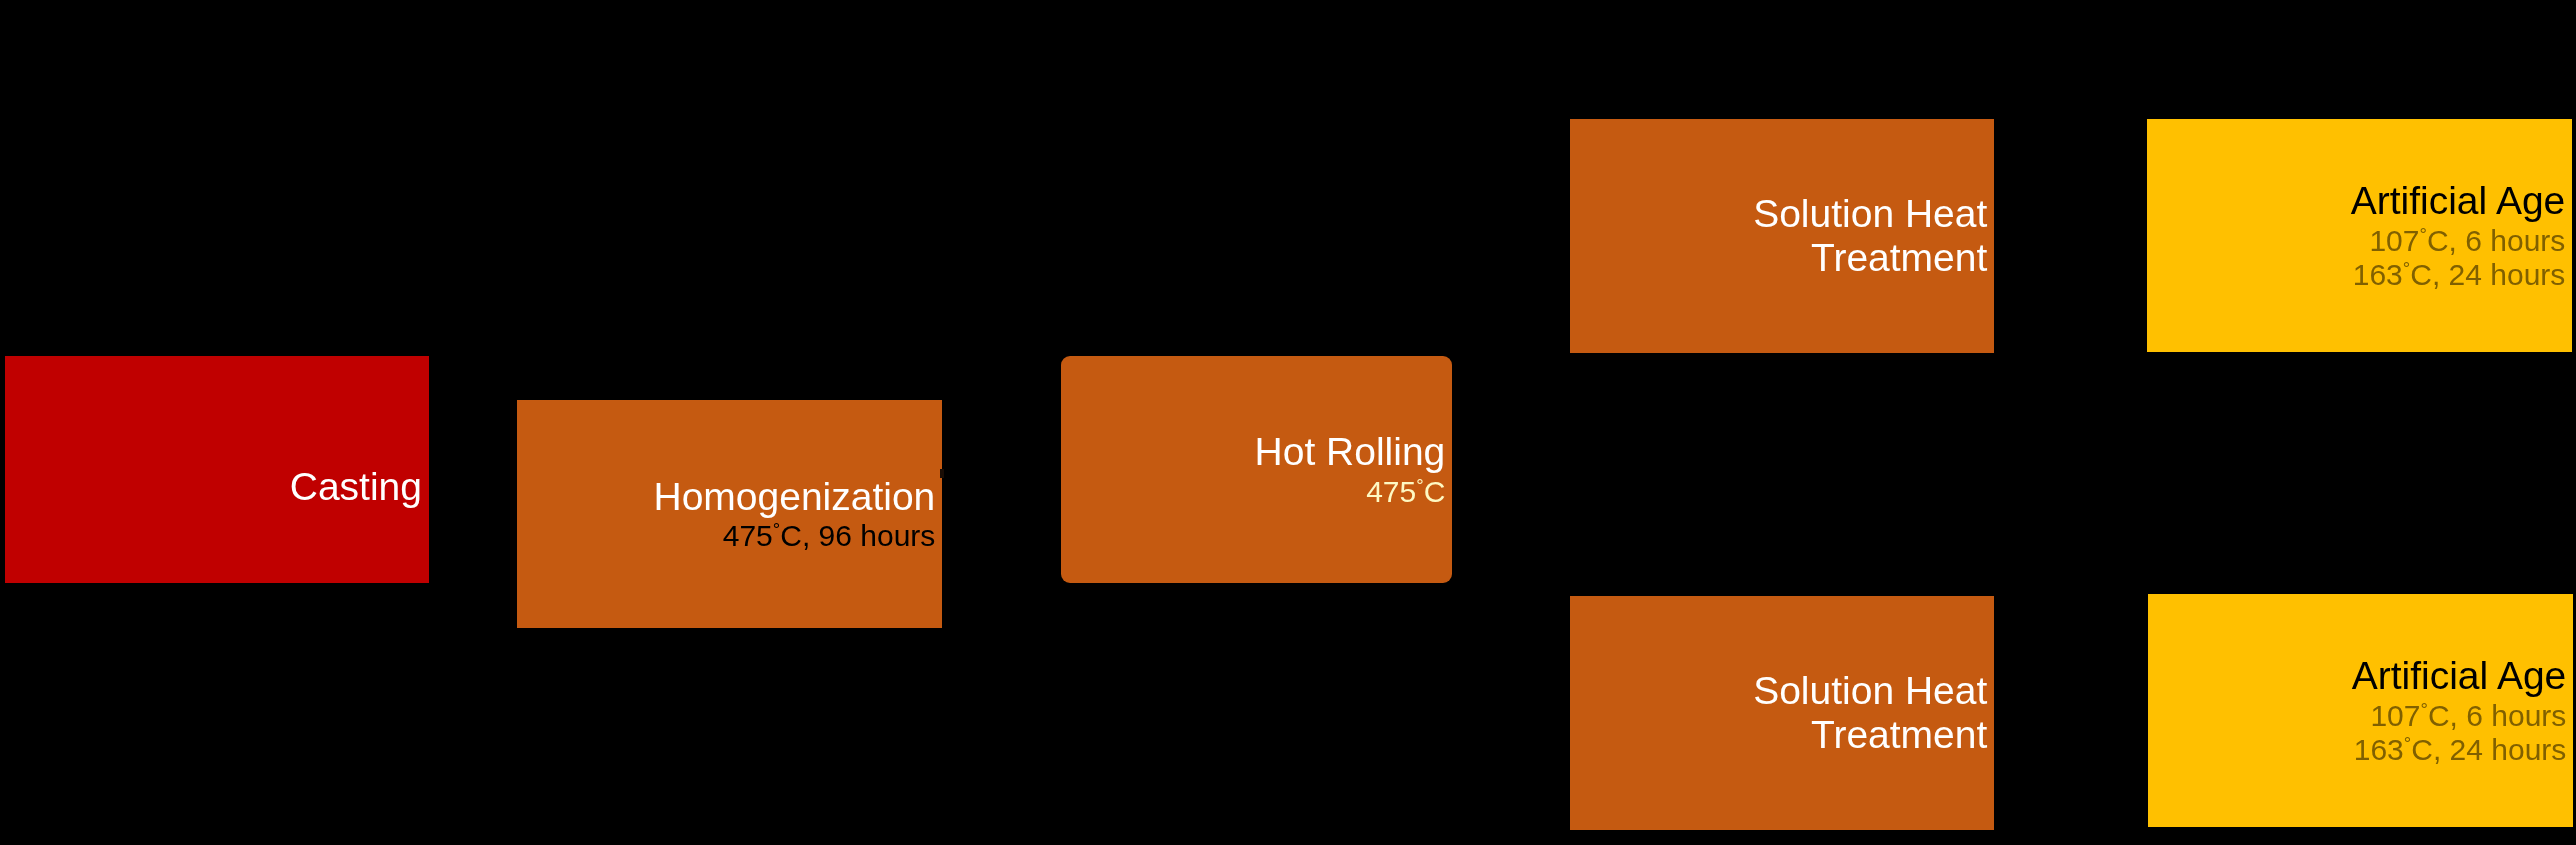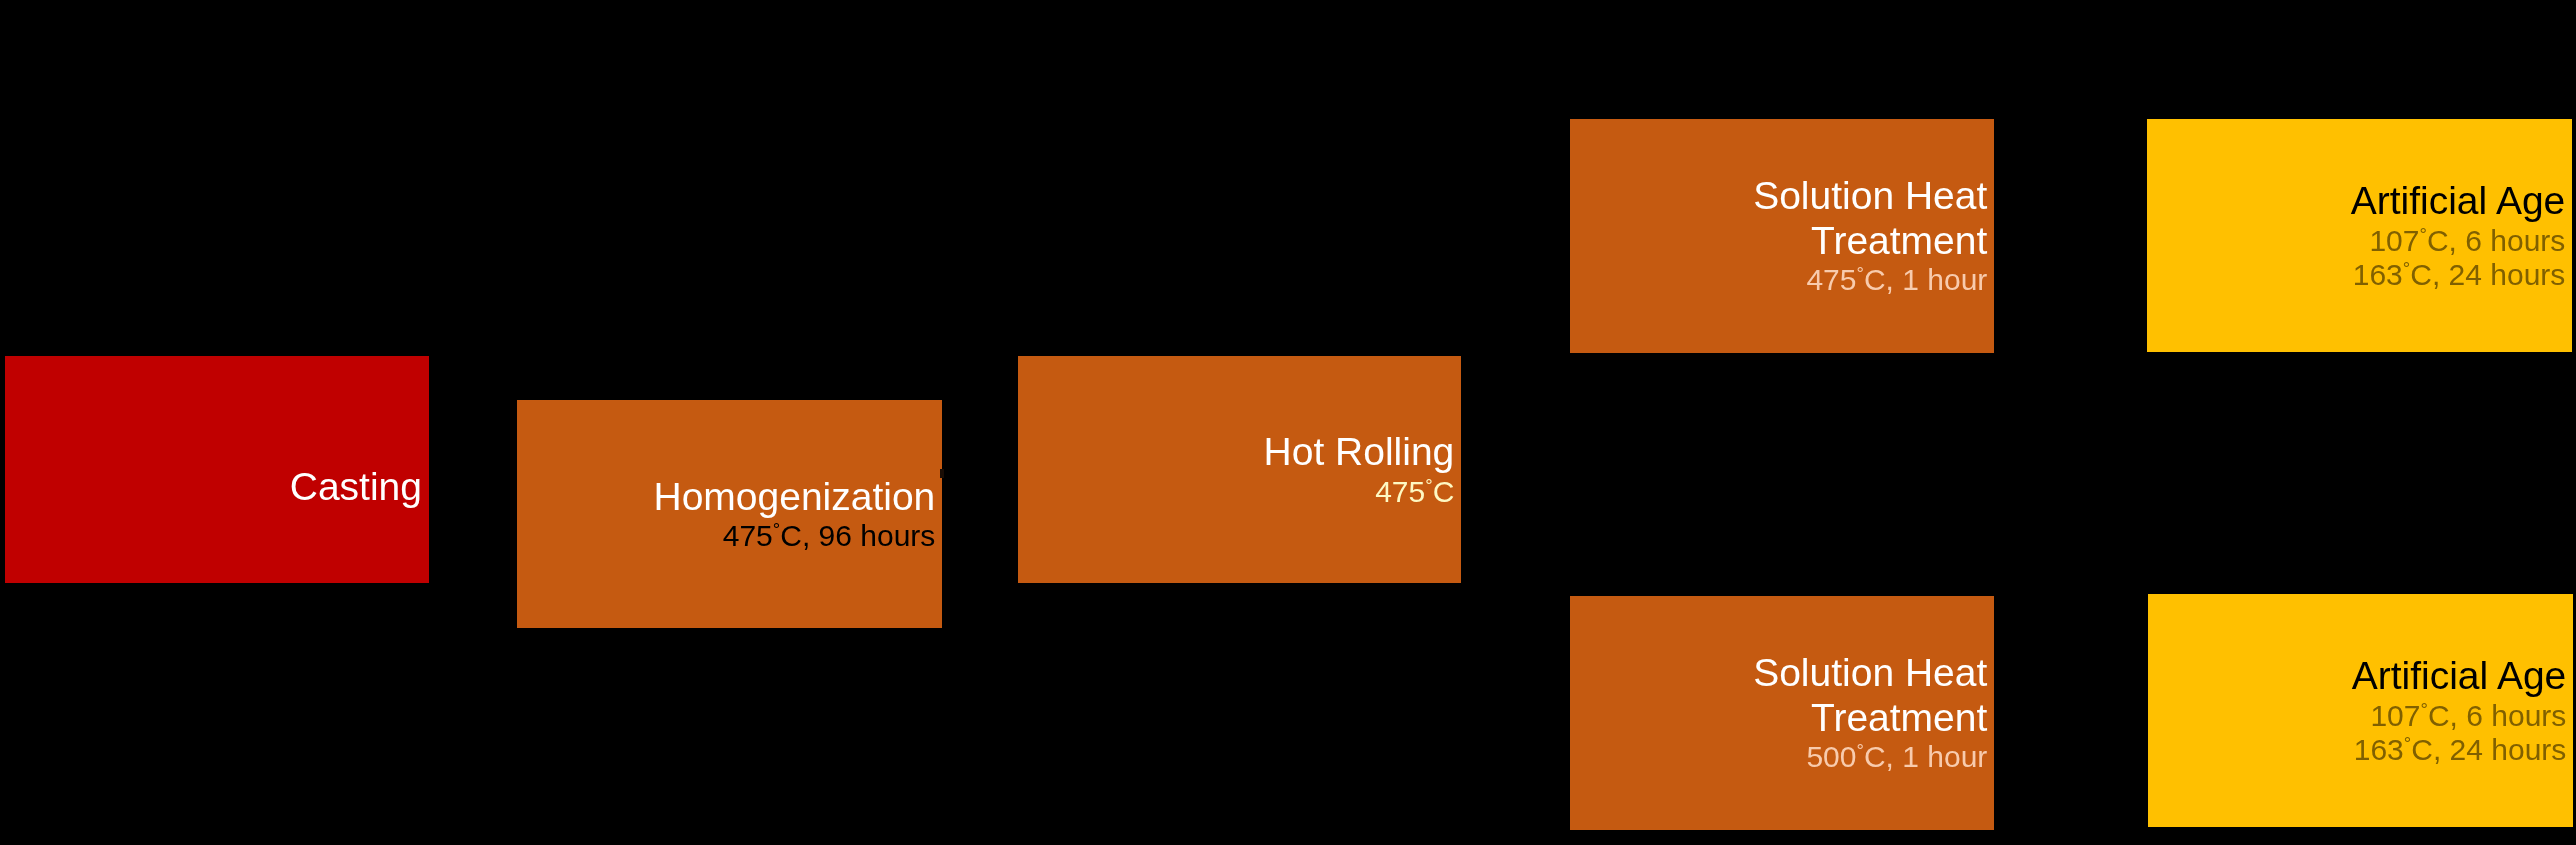--- a/index.html
+++ b/index.html
@@ -54,22 +54,23 @@
   #node-homogenization {
     left: 517px;  top: 356px;  width: 425px;  height: 228px;
     background: #C55A11;
     margin-top: 44px;
   }
   #node-homogenization .title  { color: #FFFFFF; }
   #node-homogenization .detail { color: #000000; }
 
   
   #node-hot-rolling {
-    left: 1018px;  top: 356px;  width: 443px;  height: 227px;
+    left: 1061px;  top: 356px;  width: 391px;  height: 227px;
     background: #C55A11;
+    border-radius: 9px;
   }
   #node-hot-rolling .title  { color: #FFFFFF; }
   #node-hot-rolling .detail { color: #fef9c3; }
 
   
   #node-sht-top {
     left: 1570px;  top: 119px;  width: 424px;  height: 234px;
     background: #C55A11;
   }
   #node-sht-top .title  { color: #FFFFFF; }
@@ -121,27 +122,25 @@
   </div>
 
   <div class="node" id="node-hot-rolling">
     <div class="title">Hot Rolling</div>
     <div class="detail"><span>475</span><span class="deg">°</span><span>C</span></div>
   </div>
 
   <div class="node" id="node-sht-top">
     <div class="title">Solution Heat</div>
     <div class="title">Treatment</div>
-    <div class="detail"><span>475</span><span class="deg">°</span><span>C, 1 hour</span></div>
   </div>
 
   <div class="node" id="node-sht-bottom">
     <div class="title">Solution Heat</div>
     <div class="title">Treatment</div>
-    <div class="detail"><span>500</span><span class="deg">°</span><span>C, 1 hour</span></div>
   </div>
 
   <div class="node" id="node-age-top">
     <div class="title">Artificial Age</div>
     <div class="detail"><span>107</span><span class="deg">°</span><span>C, 6 hours</span></div>
     <div class="detail"><span>163</span><span class="deg">°</span><span>C, 24 hours</span></div>
   </div>
 
   <div class="node" id="node-age-bottom">
     <div class="title">Artificial Age</div>

